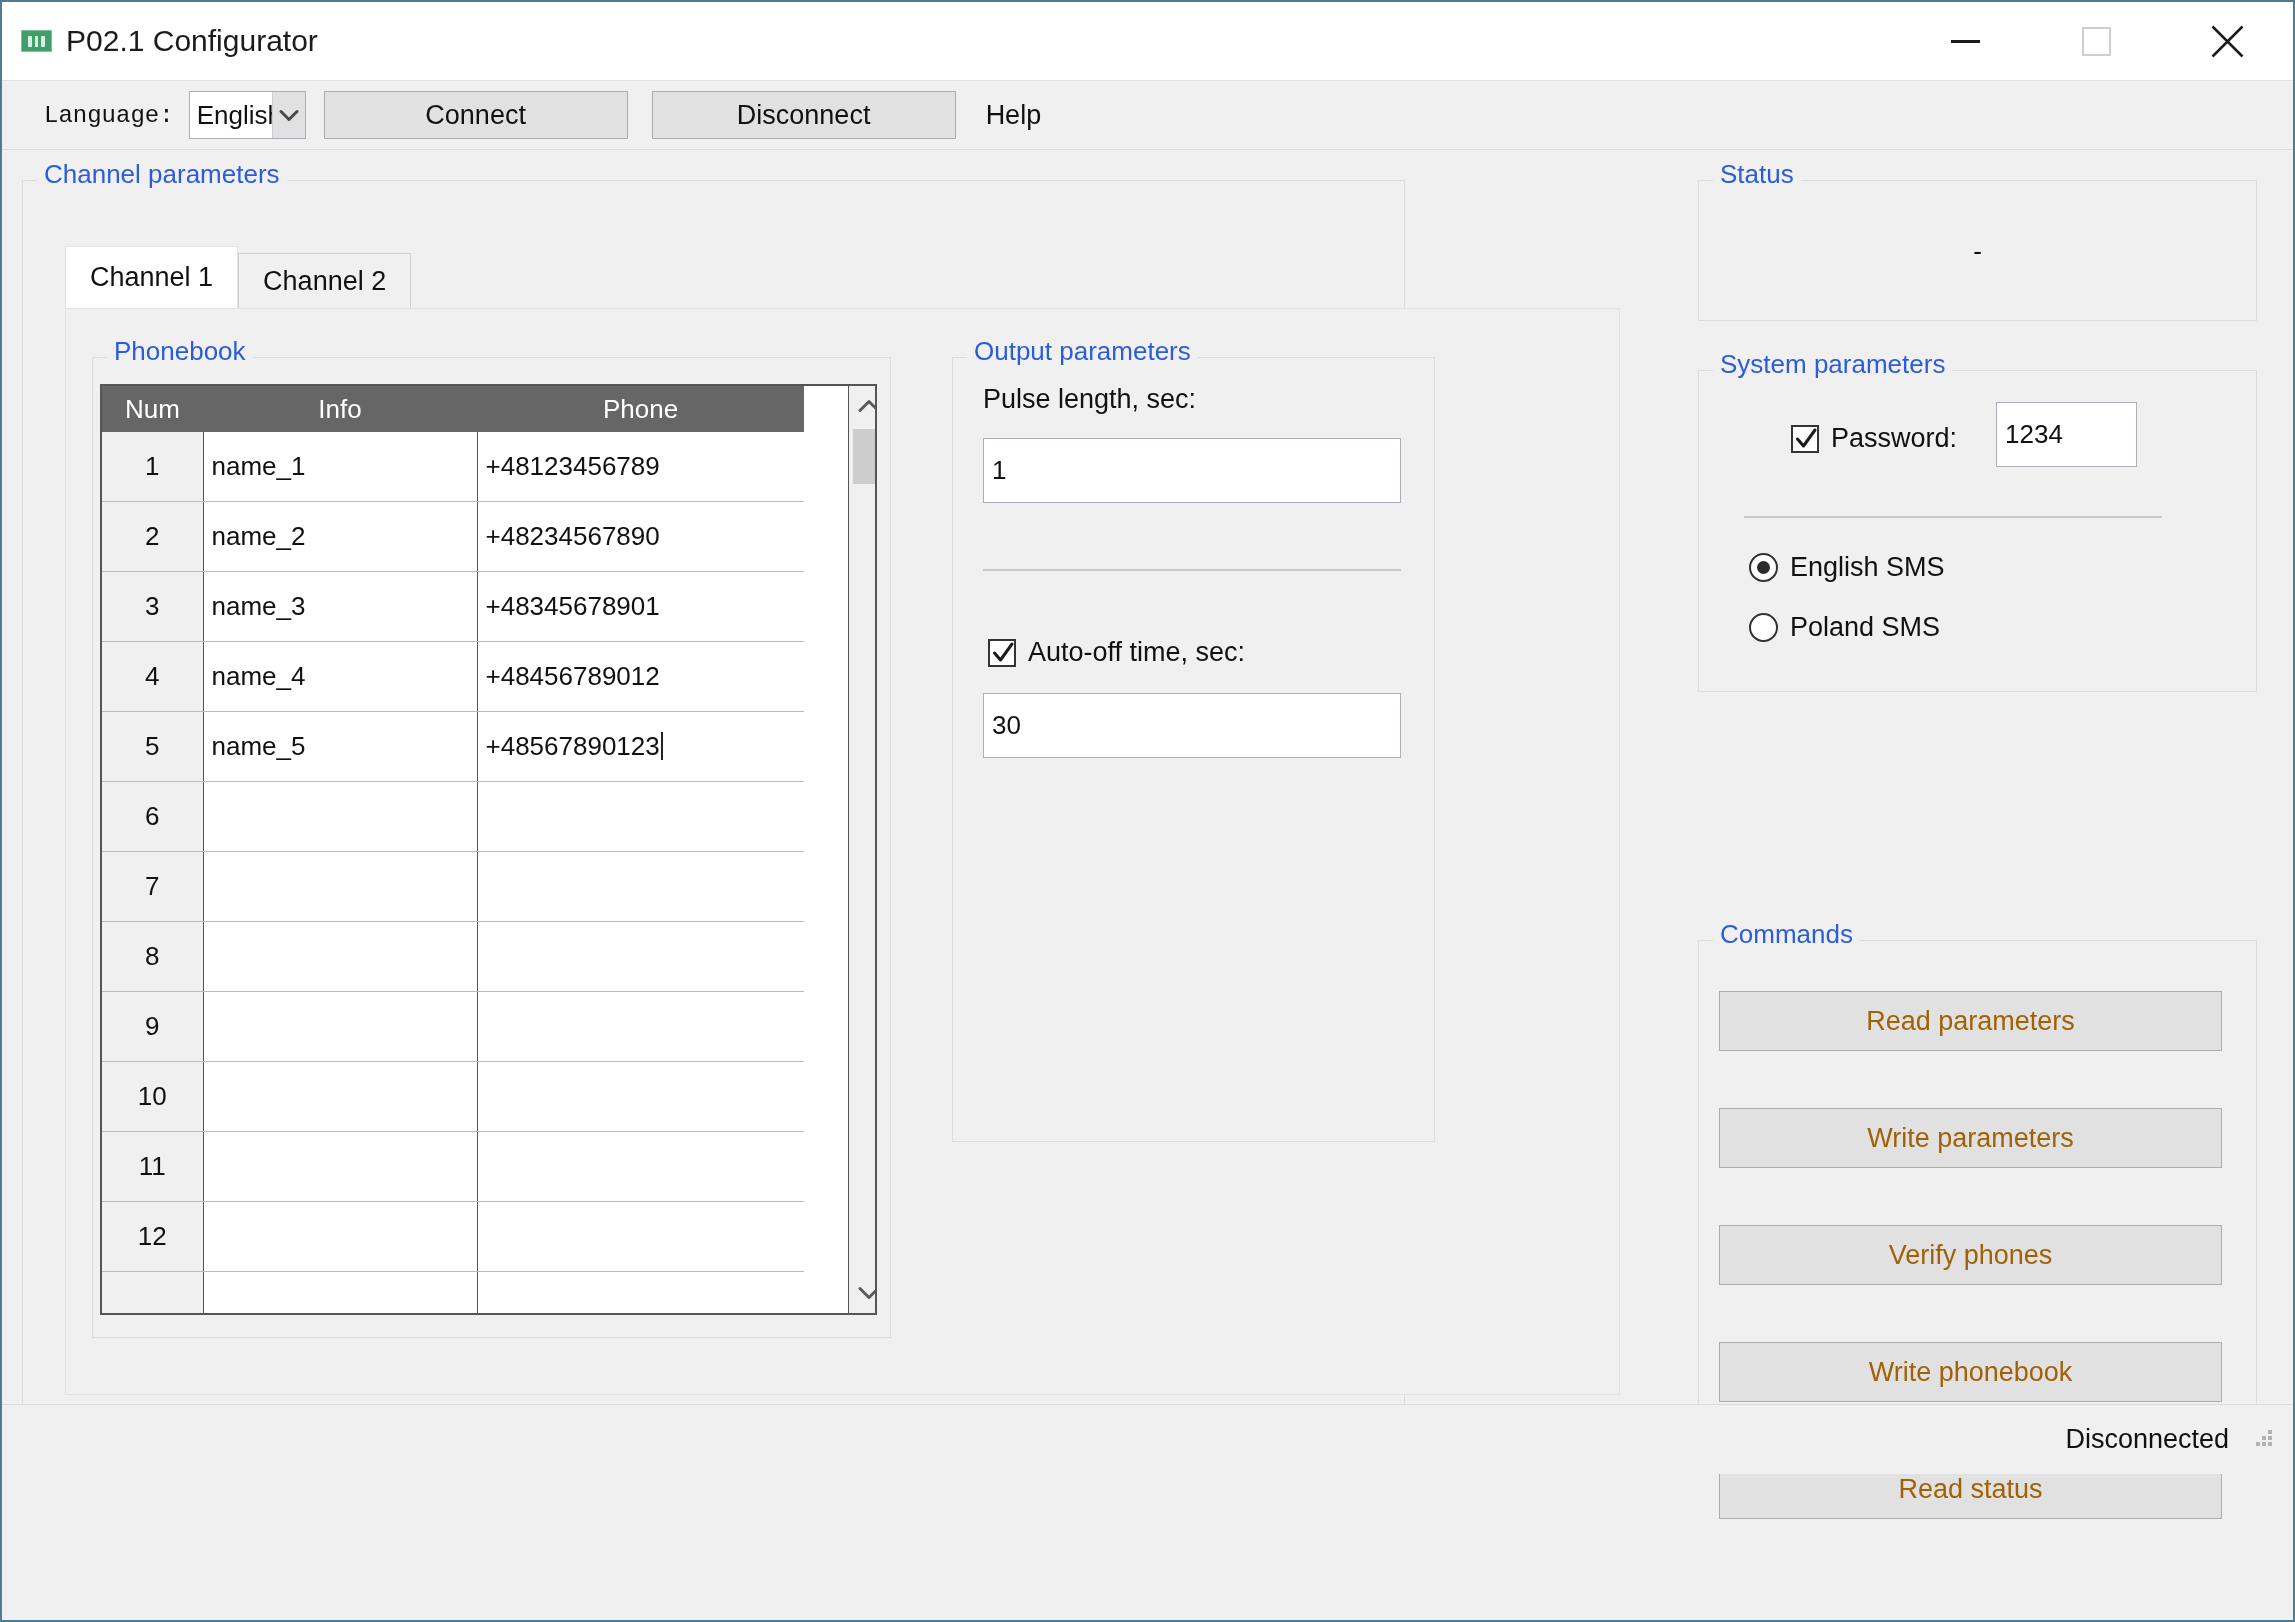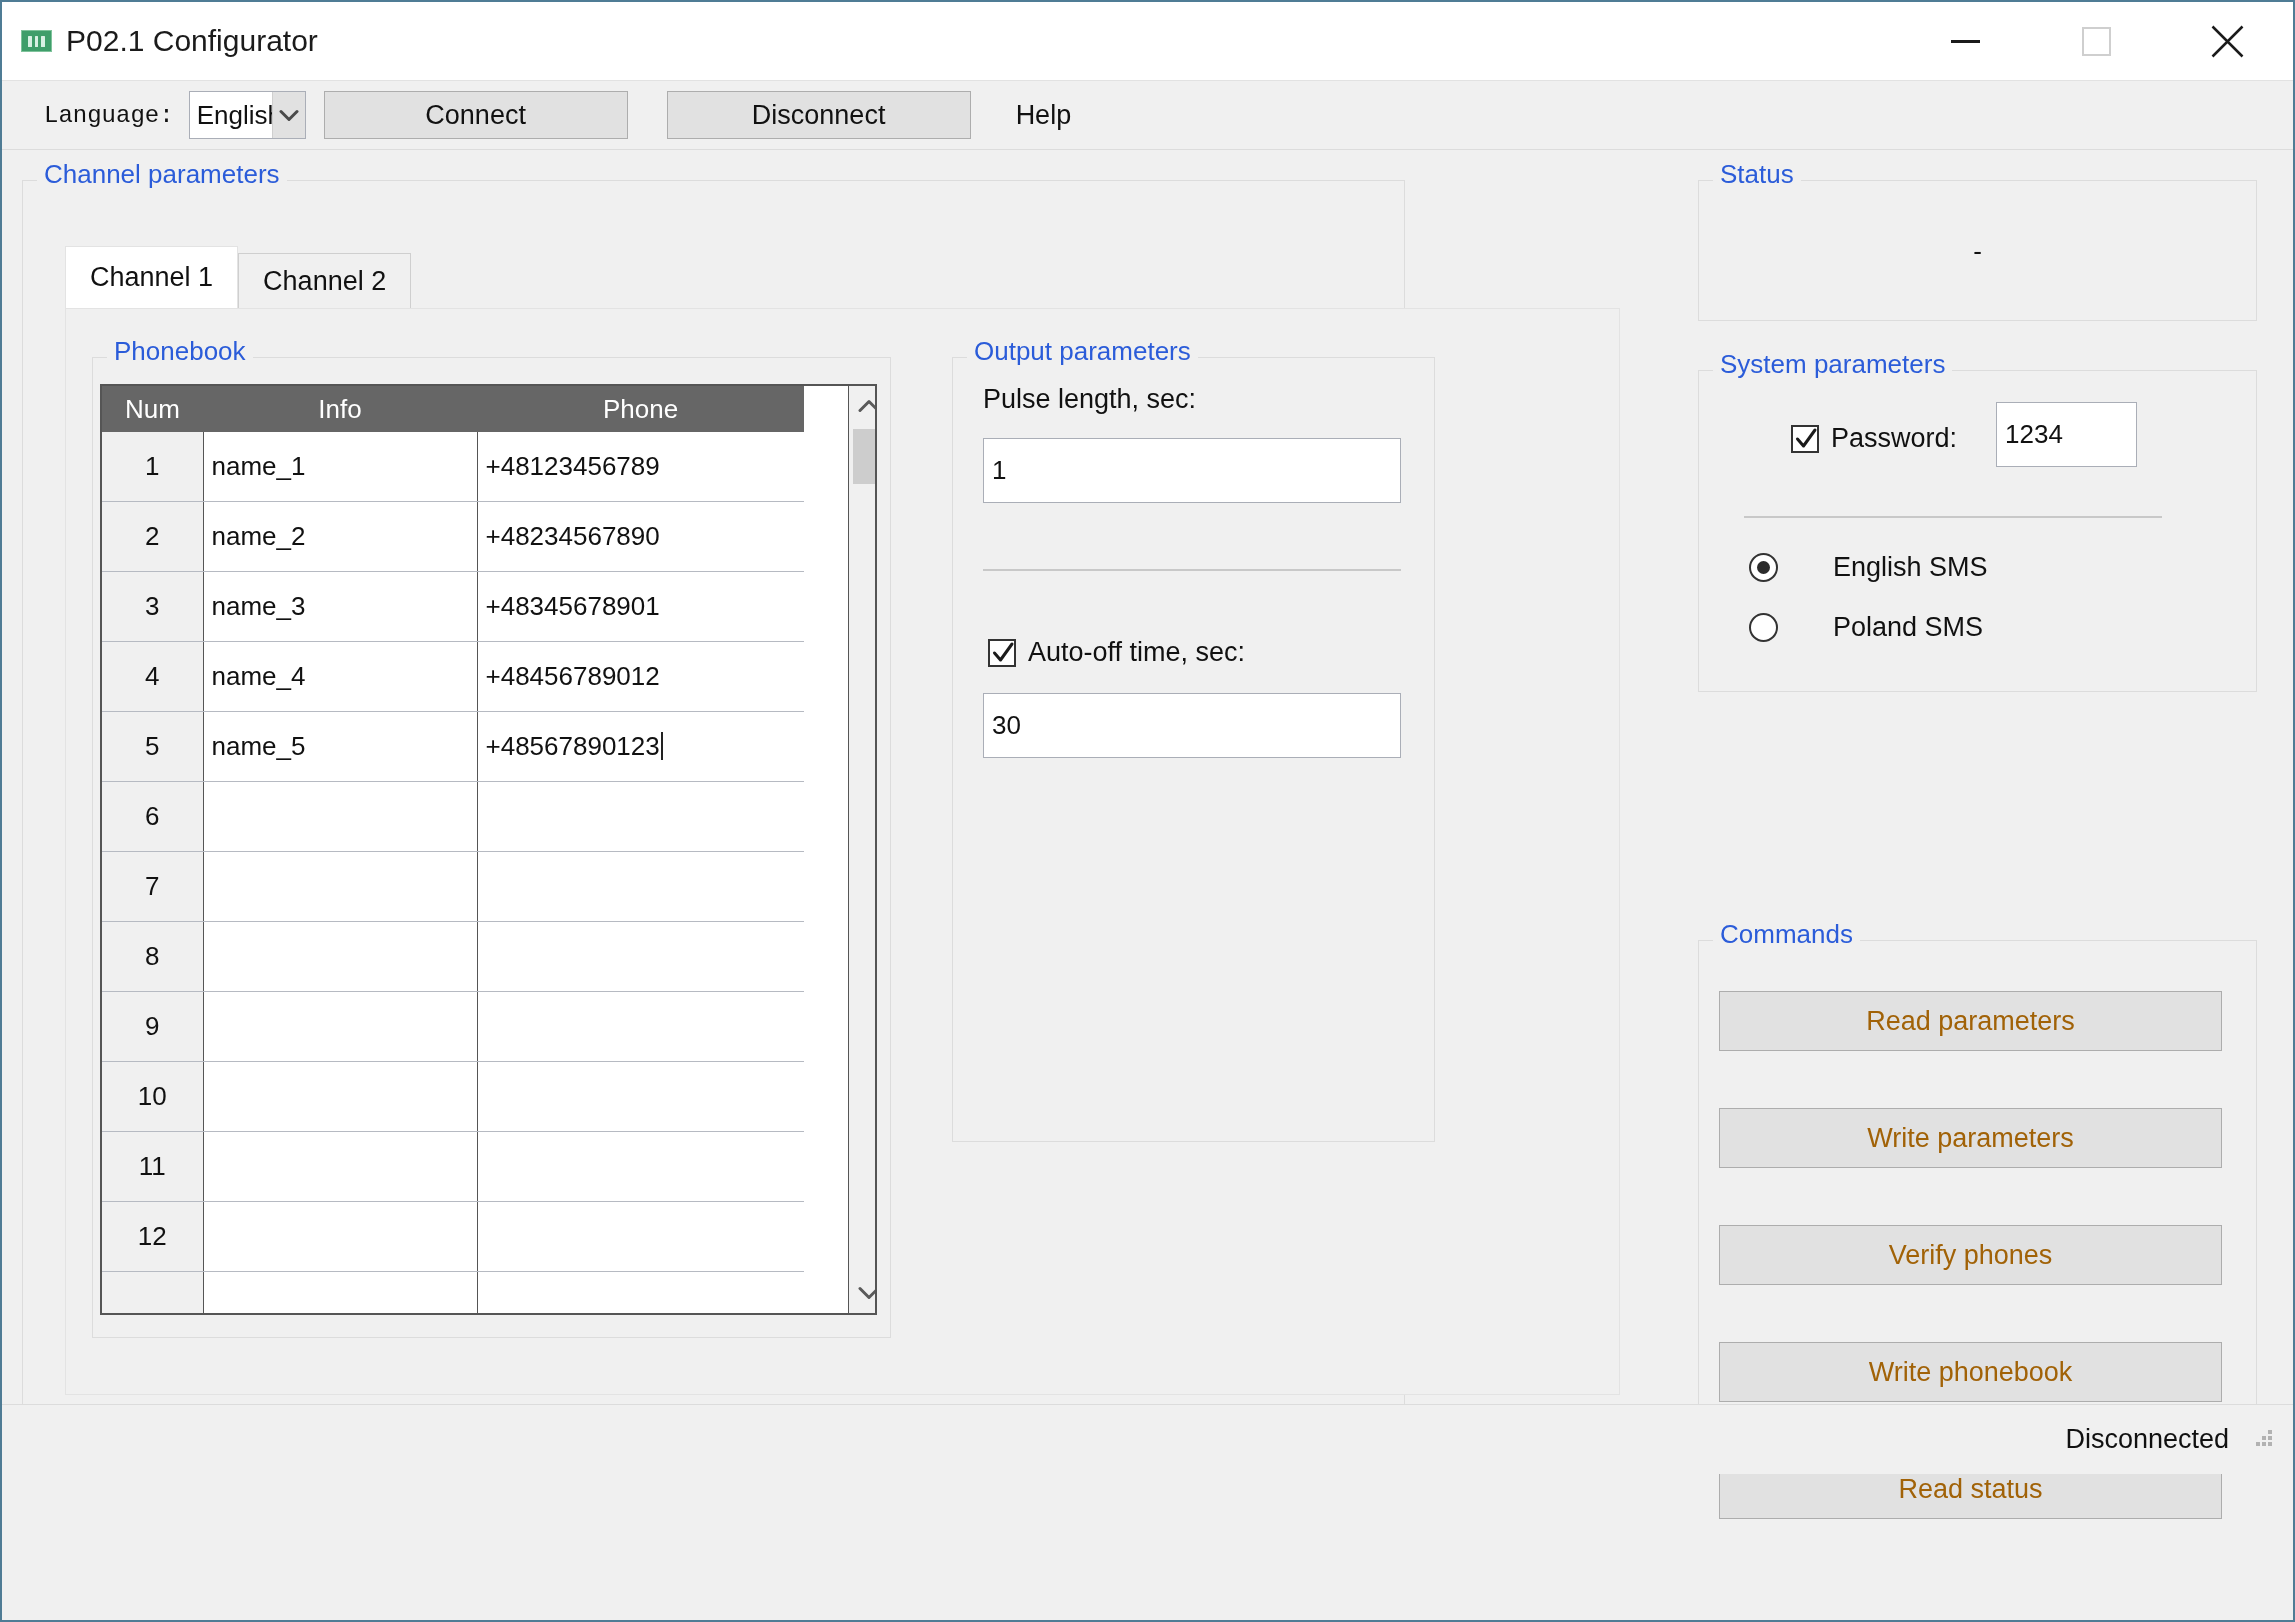--- a/index.html
+++ b/index.html
@@ -87,21 +87,21 @@
     border-left: 0.5px solid #cfcfcf;
     display: flex; align-items: center; justify-content: center;
   }
   .tb-btn {
     height: 48px; width: 304px;
     background: #e1e1e1;
     border: 1.5px solid #adadad;
     box-sizing: border-box;
     font-size: 27px; color: #111;
     display: flex; align-items: center; justify-content: center;
-    margin-right: 39px;
+    margin-right: 24px;
   }
   .tb-help {
     font-size: 27px; color: #111;
     margin-left: 6px; white-space: nowrap;
   }
   
   .body-area {
     position: relative;
     height: 1324px;
     background: #f0f0f0;
@@ -248,21 +248,21 @@
     position: absolute; left: 0; right: 0; top: 50%;
     transform: translateY(-50%);
     text-align: center;
     font-size: 26px; color: #111;
   }
   
   #grp-system { left: 1696px; top: 220px; width: 559px; height: 322px; }
   #chk-password { left: 50px; top: 52px; padding-left: 42px; }
   #tb-password { left: 297px; top: 31px; width: 141px; height: 65px; }
   #sep-system { position: absolute; left: 45px; top: 145px; width: 418px; height: 1.5px; background: #c8c8c8; }
-  .radio-row { position: absolute; display: flex; align-items: center; gap: 43px; }
+  .radio-row { position: absolute; display: flex; align-items: center; }
   #rad-english { left: 50px; top: 181px; }
   #rad-poland { left: 50px; top: 241px; }
   .radio {
     width: 29px; height: 29px; border-radius: 50%;
     border: 2px solid #333;
     background: #fff;
     box-sizing: border-box;
     margin-right: 12px;
     position: relative;
     flex: 0 0 auto;

